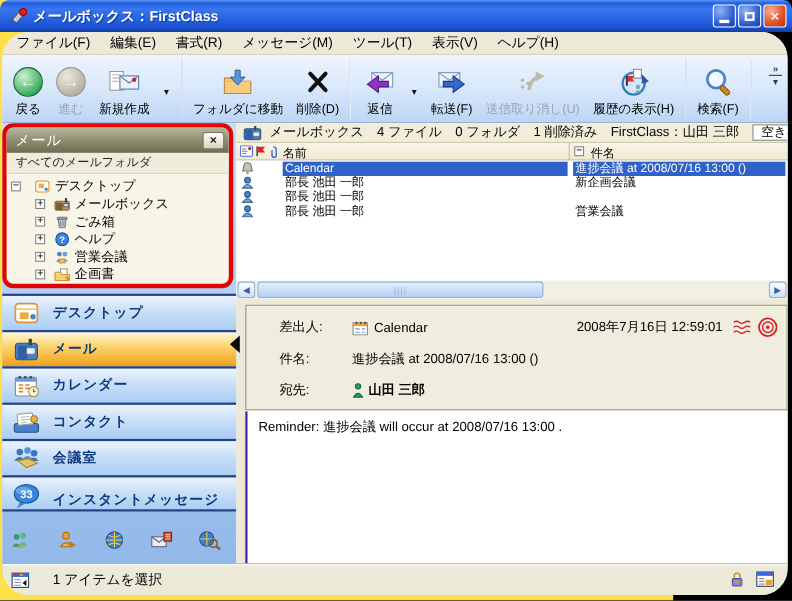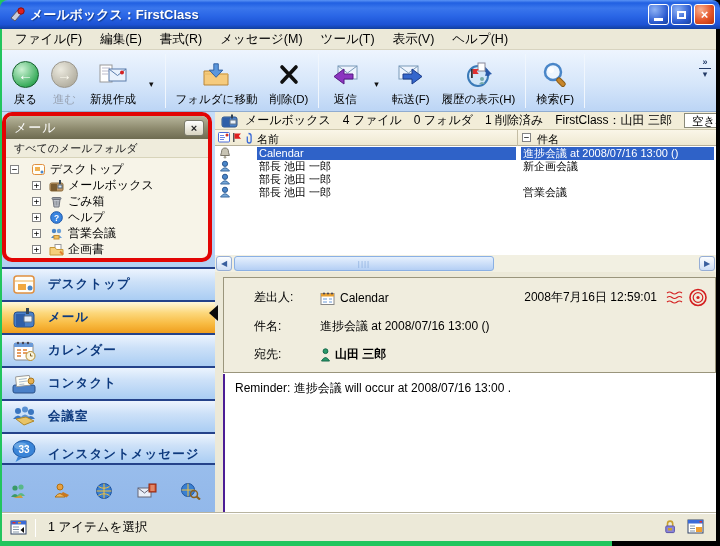--- a/index.html
+++ b/index.html
@@ -1,20 +1,20 @@
 <!DOCTYPE html>
 <html><head>
 <meta charset="utf-8">
 <style>
   * { margin:0; padding:0; box-sizing:border-box; }
   html,body { width:720px; height:546px; overflow:hidden; background:#000; }
   body { font-family:"Liberation Sans","DejaVu Sans",sans-serif; font-size:12px; color:#000; }
 
-  .window { position:relative; width:612px; height:546px; background:#22c55e; }
-  .inner  { position:absolute; left:2px; top:29px; width:714px; height:512px; background:#ece9d8; overflow:hidden; }
+  .window { position:relative; width:612px; height:546px; background:#fde047; }
+  .inner  { position:absolute; left:2px; top:29px; width:714px; height:512px; background:#ece9d8; overflow:hidden;border-radius:24px; }
 
   
   .titlebar { position:absolute; left:0; top:0; width:720px; height:29px; border-radius:8px 8px 0 0;
     background:linear-gradient(180deg,#5a93f5 0%,#2160e2 10%,#3a76ec 28%,#2a66e6 55%,#1c52d4 85%,#123f9e 100%); }
   .titlebar .title { position:absolute; left:30px; top:6px; color:#fff; font-weight:bold; font-size:13px; text-shadow:1px 1px 1px #123a8c; white-space:nowrap; }
   .app-ic { position:absolute; left:8px; top:6px; }
   .winbtns { position:absolute; right:5px; top:4px; display:flex; gap:2px; }
   .wbtn { width:21px; height:21px; border:1px solid #fff; border-radius:3px; display:flex; align-items:center; justify-content:center;
     background:radial-gradient(circle at 30% 25%,#8fb3f5,#2a5ad0 65%,#16409e); color:#fff; font-weight:bold; font-size:12px; }
   .wbtn .minbar { width:9px; height:3px; background:#fff; margin-top:9px; }
@@ -207,20 +207,32 @@
         </div>
       <div class="tbtn">
         <span class="ibox">
           <svg width="32" height="26">
               <rect x="4" y="4" width="19" height="13" fill="#eef4fd" stroke="#7a9ab8"></rect>
               <path d="M4 4 l9.5 7 9.5 -7" fill="none" stroke="#7a9ab8"></path>
               <path d="M17 12 h-9 v5 h9 v5 l10 -7.5 -10 -7.5 z" fill="#3567cc" stroke="#1a3a88"></path>
             </svg>
         </span>
         <span>転送(F)</span>
+      </div>
+      <div class="tbtn dis">
+        <span class="ibox">
+          <svg width="30" height="26">
+              <circle cx="6" cy="11" r="1.6" fill="#bcb8aa"></circle>
+              <circle cx="6" cy="17" r="1.6" fill="#bcb8aa"></circle>
+              <circle cx="11" cy="14" r="1.6" fill="#bcb8aa"></circle>
+              <path d="M12 20 q1 -11 10 -12" fill="none" stroke="#bcb8aa" stroke-width="3"></path>
+              <path d="M18 3 l8 4 -8 5 z" fill="#bcb8aa"></path>
+            </svg>
+        </span>
+        <span>送信取り消し(U)</span>
       </div>
       <div class="tbtn">
         <span class="ibox">
           <svg width="30" height="26">
               <circle cx="15" cy="14" r="10" fill="#d2e6f8" stroke="#3a7ab8" stroke-width="2"></circle>
               <path d="M15 4 a10 10 0 0 1 10 10" fill="none" stroke="#2a5aa8" stroke-width="3"></path>
               <path d="M24 7 l5 5 -7 2 z" fill="#2a5aa8"></path>
               <rect x="15" y="1" width="7" height="8" fill="#fff" stroke="#889"></rect>
               <rect x="8" y="7" width="1.8" height="9" fill="#333"></rect>
               <path d="M9.8 7 h6 l-2 2.5 2 2.5 h-6 z" fill="#e03030"></path>

